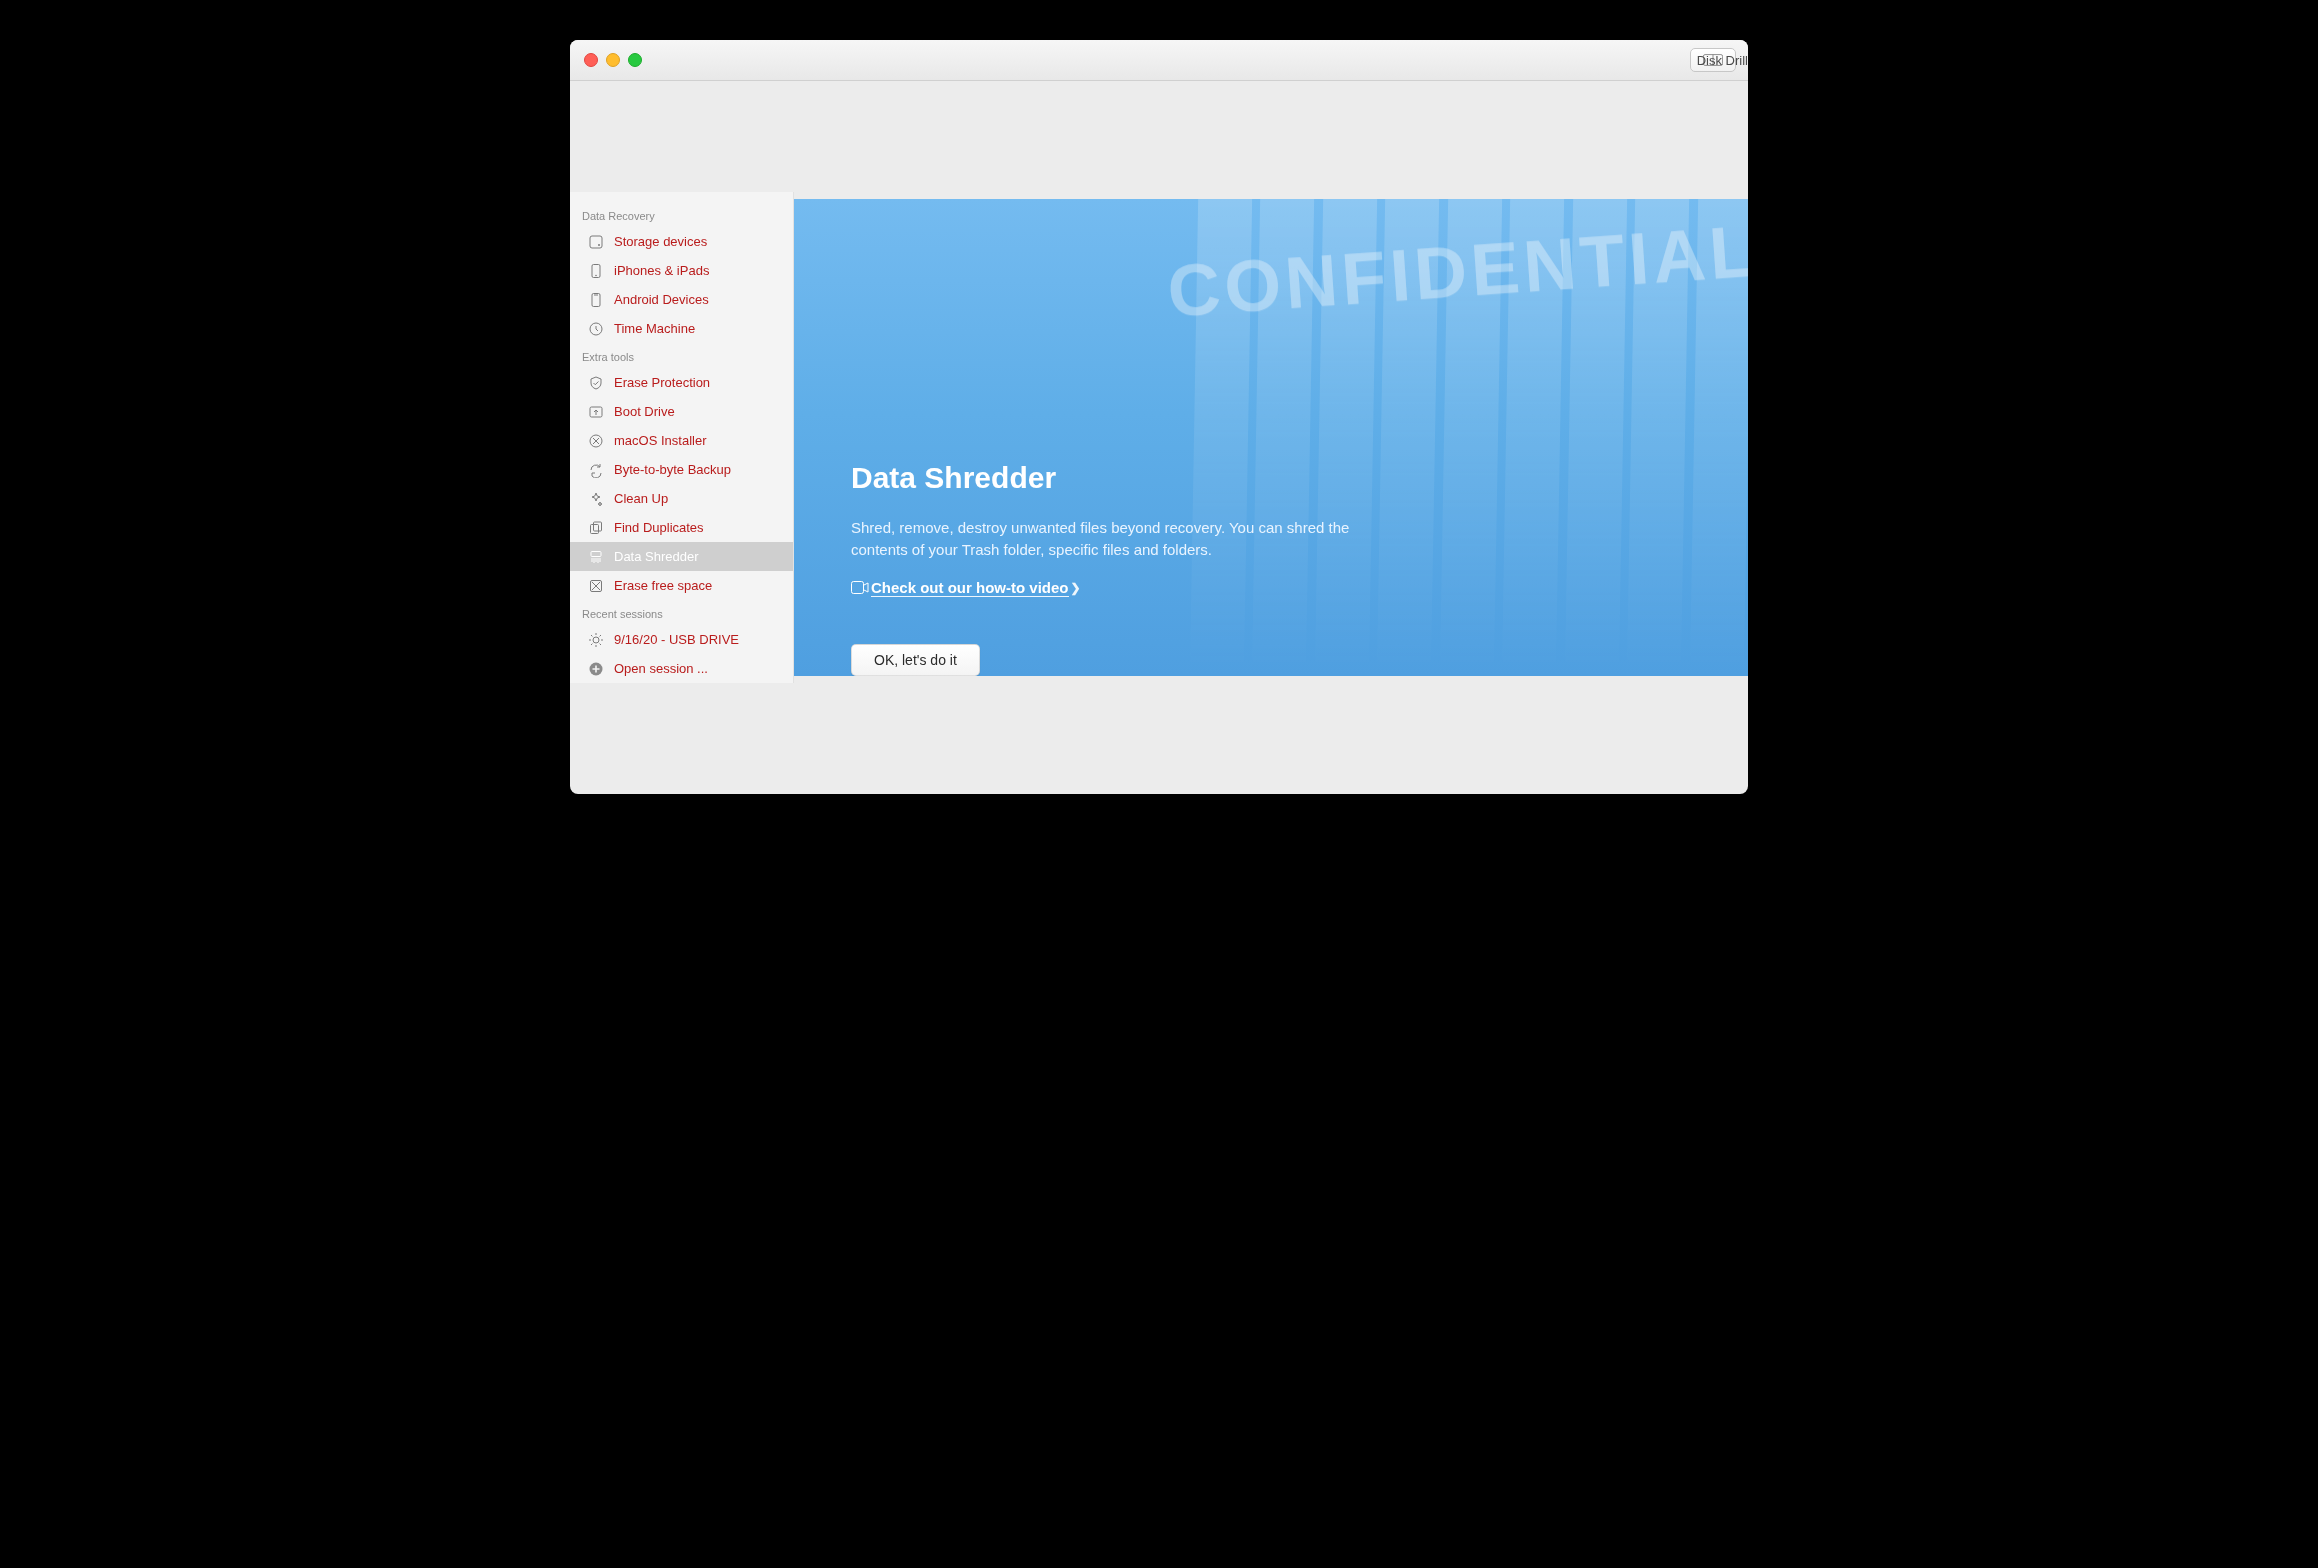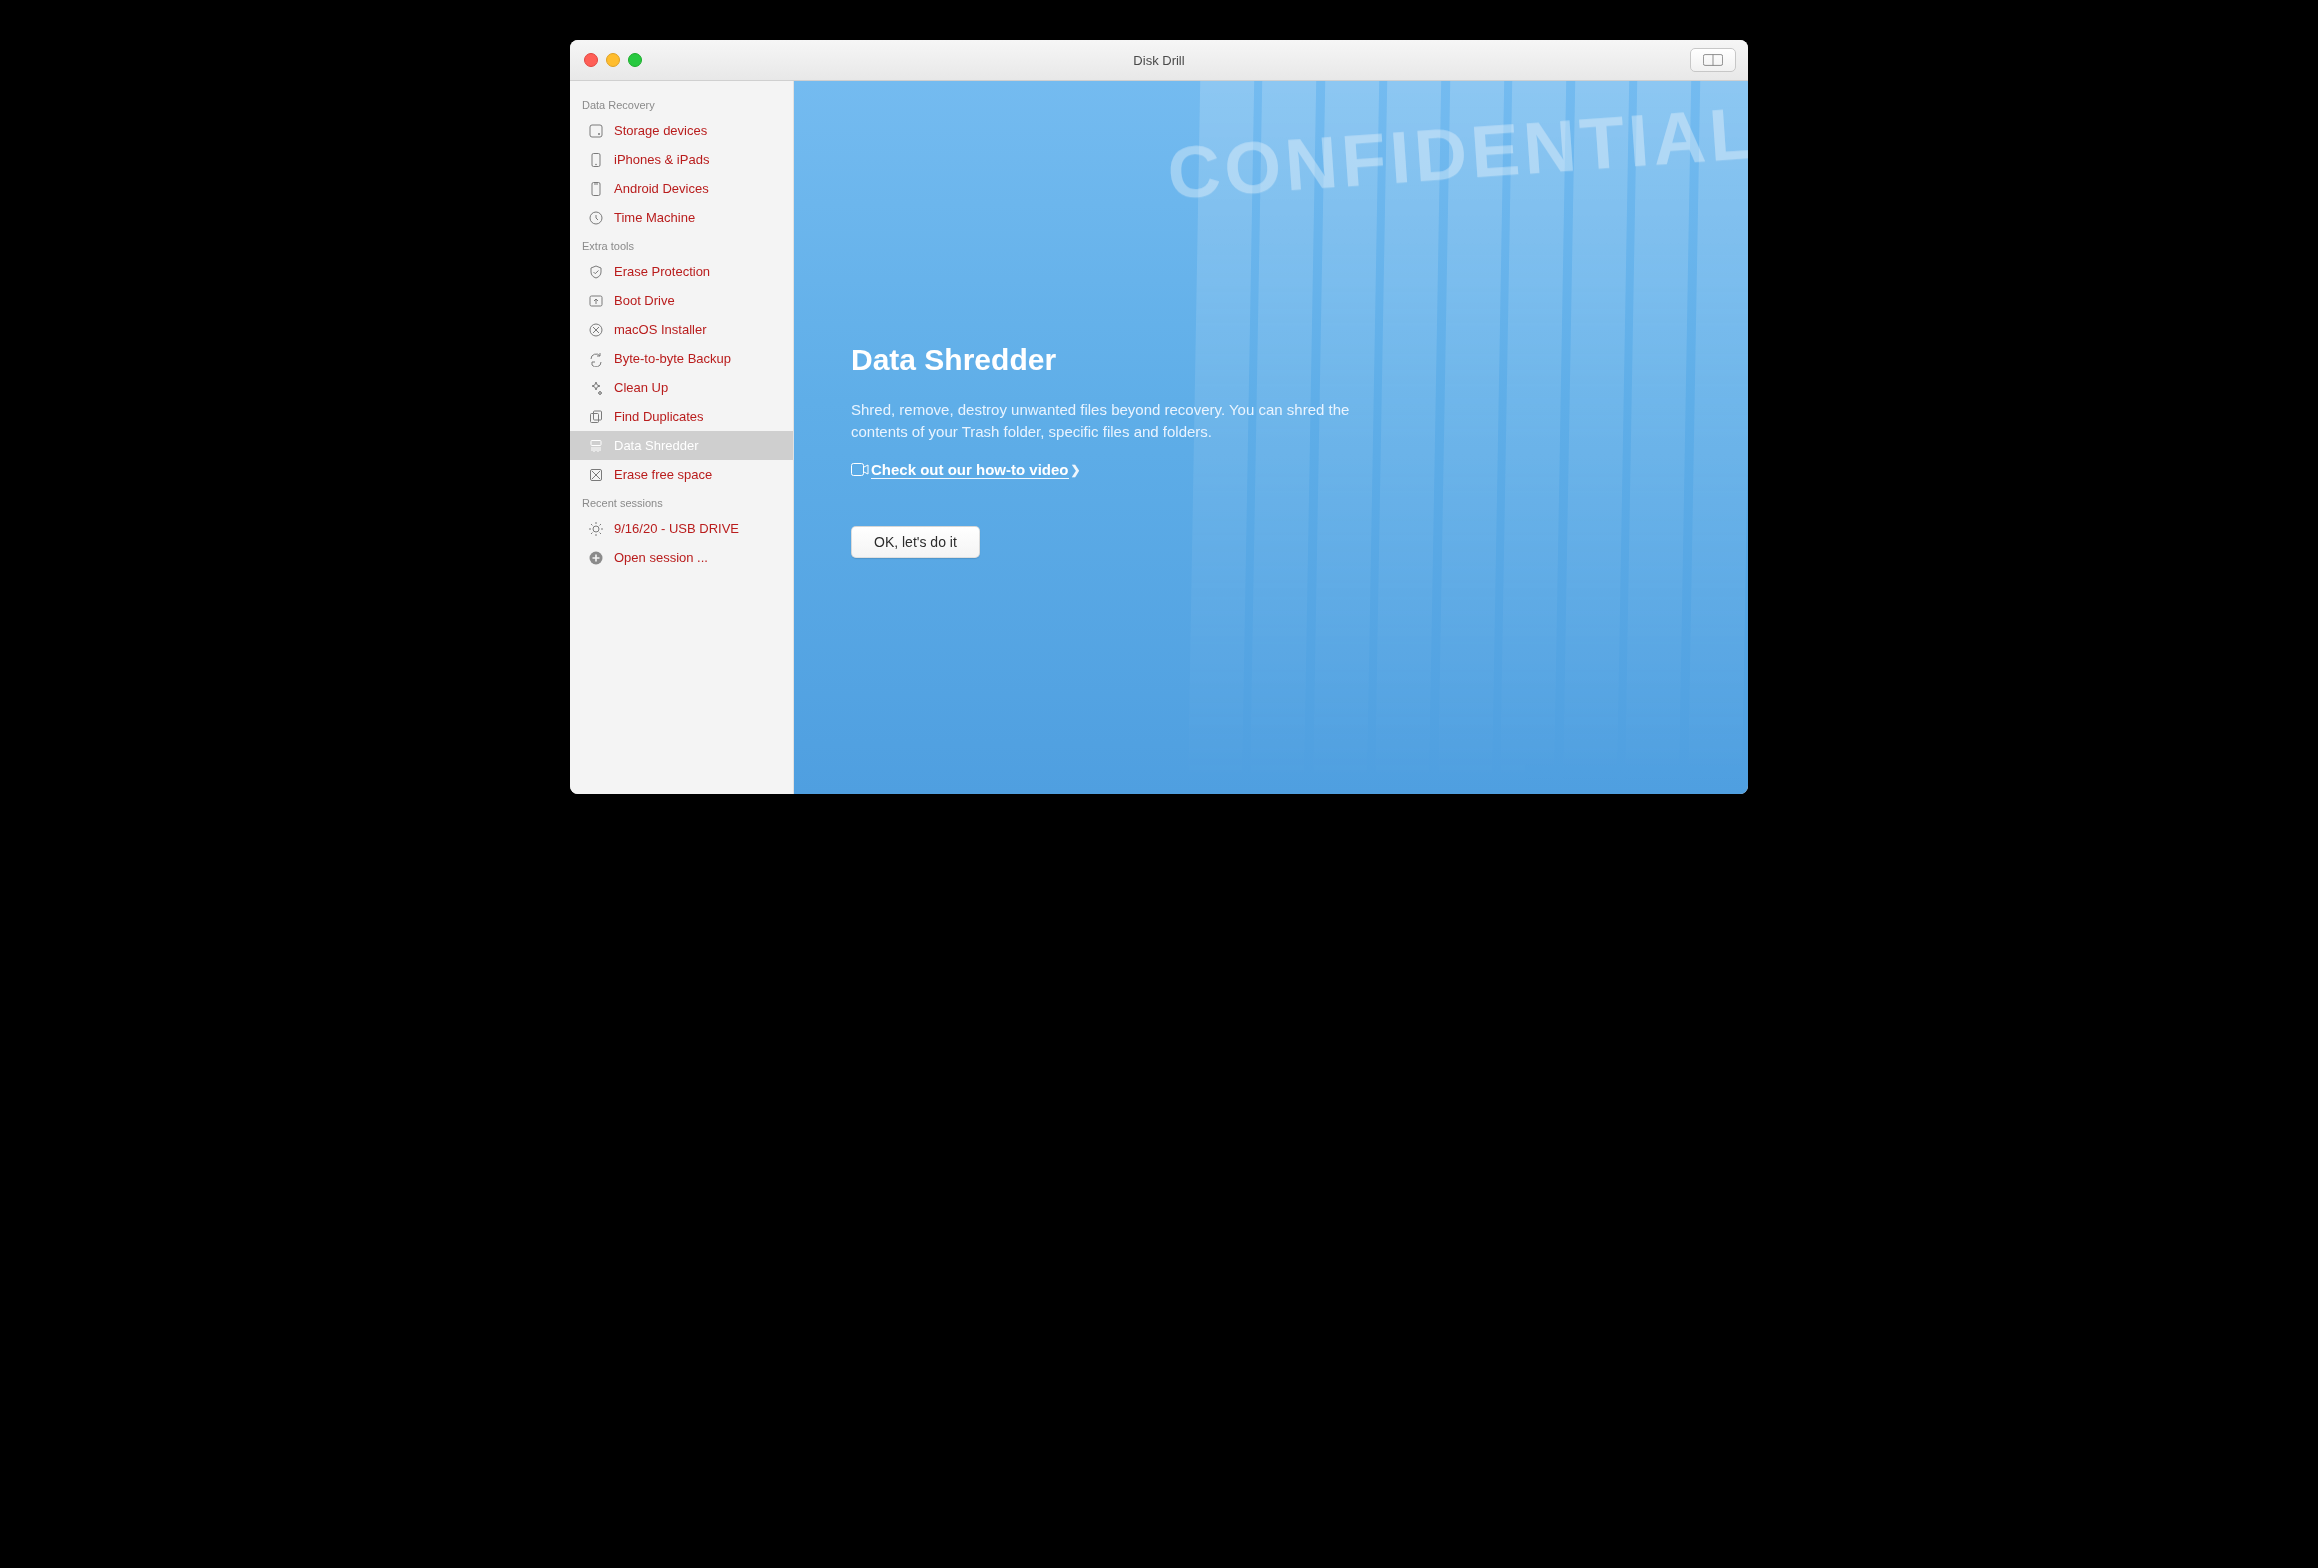--- a/index.html
+++ b/index.html
@@ -32,36 +32,36 @@
   .traffic{
     display:flex;
     gap:8px;
     padding-left:14px;
   }
   .dot{width:12px;height:12px;border-radius:50%;}
   .red{background:#ff5f57;border:1px solid #e24640;}
   .yellow{background:#ffbd2e;border:1px solid #dfa123;}
   .green{background:#28c940;border:1px solid #1dad2c;}
   .title{
-    position:absolute;left:0;right:0;text-align:center;
+    position:absolute;left:0;right:0;text-align:right;
     font-size:13px;color:#4a4a4a;pointer-events:none;
   }
   .tb-right{
     margin-left:auto;margin-right:12px;
     display:flex;align-items:center;
   }
   .segbtn{
     width:44px;height:22px;border:1px solid #c7c7c7;border-radius:5px;
     background:linear-gradient(#ffffff,#f1f1f1);
     display:flex;align-items:center;justify-content:center;
     box-shadow:0 1px 0 rgba(255,255,255,.6) inset;
   }
   .segbtn svg{width:20px;height:12px;}
   
-  .body{display:flex;height:713px;}
+  .body{display:flex;height:713px;align-items:center;}
   .sidebar{
     width:223px;flex:none;
     background:#f4f4f4;
     border-right:1px solid #e1e1e1;
     padding-top:10px;
     font-size:13px;
     color:#353535;
   }
   .section-title{
     color:#8a8a8a;font-size:11px;

